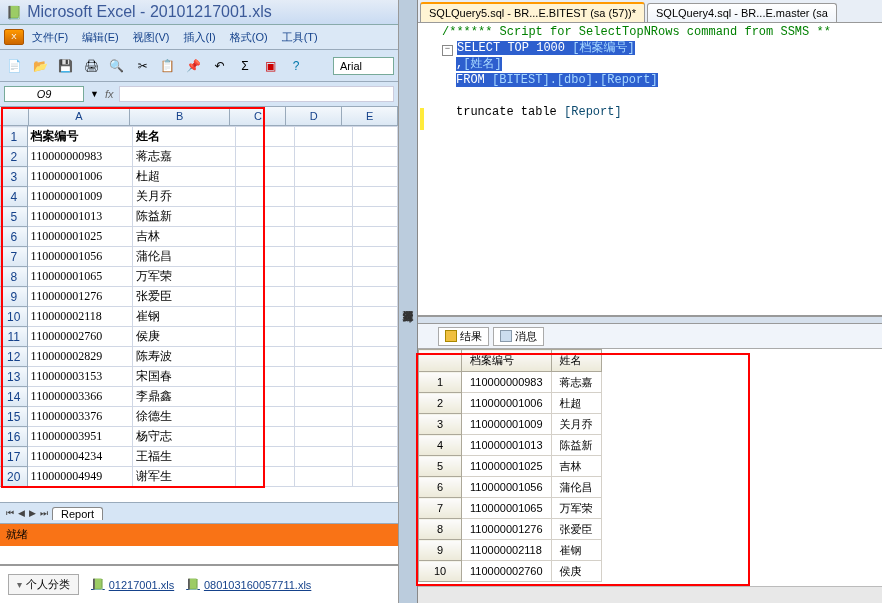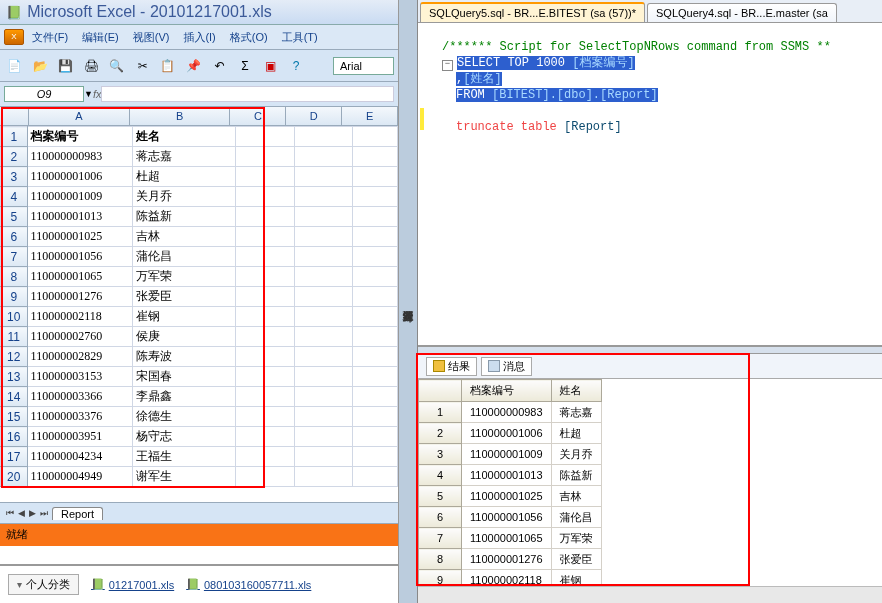--- a/index.html
+++ b/index.html
@@ -9,21 +9,21 @@
 .right{flex:1;display:flex;flex-direction:column;min-width:0;background:#fff}
 .titlebar{background:linear-gradient(#e4ecf7,#c9dbf2);border-bottom:1px solid #8aa;padding:3px 6px;display:flex;align-items:center;height:18px}
 .xls-icon{font-size:13px;margin-right:5px}
 .titletext{color:#3b5998;font-size:16px}
 .menubar{background:#dbe8f6;border-bottom:1px solid #9ab;padding:3px 4px;display:flex;gap:2px;height:18px;align-items:center}
 .sys{width:18px;height:14px;background:linear-gradient(#f90,#c60);border:1px solid #a50;border-radius:2px;font-size:8px;color:#fff;text-align:center;line-height:14px}
 .menuitm{padding:0 6px;color:#15428b}
 .toolbar{background:#d6e5f5;border-bottom:1px solid #9ab;padding:3px 4px;display:flex;gap:4px;align-items:center;height:25px}
 .tbtn{width:20px;height:20px;border:1px solid transparent;border-radius:2px;text-align:center;line-height:20px;font-size:12px}
 .fontbox{border:1px solid #7a9;background:#fff;padding:2px 6px;margin-left:22px;font-family:Arial;width:48px}
-.namebox-row{background:#d6e5f5;border-bottom:1px solid #9ab;padding:2px 4px;display:flex;align-items:center;height:20px}
+.namebox-row{background:#d6e5f5;border-bottom:1px solid #9ab;padding:2px 4px;display:flex;gap:6px;align-items:center;height:20px}
 .namebox{background:#fff;border:1px solid #7a9;padding:1px 4px;width:70px;text-align:center;font-style:italic}
 .fxlabel{font-style:italic;color:#666}
 .fxbar{background:#fff;border:1px solid #ccd;flex:1;height:14px}
 .colhead-row{display:flex;background:linear-gradient(#f4f8fc,#dce8f4);border-bottom:1px solid #9ab;height:18px}
 .corner{width:28px;border-right:1px solid #9ab}
 .colhead{width:100px;border-right:1px solid #9ab;text-align:center;line-height:18px;color:#15428b}
 .colhead.narrow{width:55px}
 .grid-area{flex:1;overflow:hidden;position:relative}
 .grid-table{border-collapse:collapse;width:100%}
 .grid-table td{border:1px solid #d0d7e5;padding:1px 3px;height:17px;font-size:12px;white-space:nowrap}
@@ -39,31 +39,31 @@
 .nav-btn{font-size:9px;color:#444}
 .tab{background:#fff;border:1px solid #888;border-bottom:none;padding:0 8px;border-radius:3px 3px 0 0;font-size:11px}
 .status{background:#f97316;padding:3px 6px;border-top:1px solid #9ab;height:16px}
 .bottom-files{border-top:2px solid #999;padding:8px;display:flex;gap:12px;align-items:center;background:#fff;margin-top:18px}
 .cat{border:1px solid #aaa;background:#f5f5f5;padding:2px 8px;display:flex;align-items:center;gap:4px}
 .chev{font-size:10px;color:#666}
 .flink{color:#15428b;text-decoration:underline;display:flex;align-items:center;gap:4px}
 .sql-tabs{display:flex;background:#e8eef6;border-bottom:1px solid #999;height:22px;align-items:end}
 .sql-tab{background:linear-gradient(#fff,#f0f4fa);border:1px solid #999;border-bottom:none;padding:3px 8px;margin-left:2px;border-radius:3px 3px 0 0;font-size:11px}
 .sql-tab.active{background:#fff4d4;border-top:2px solid #f90}
-.sql-editor{background:#fff;padding:16px 6px;font-family:'Courier New',monospace;font-size:12px;line-height:16px;height:290px;border-bottom:1px solid #999;position:relative}
+.sql-editor{background:#fff;padding:1px 6px;font-family:'Courier New',monospace;font-size:12px;line-height:16px;height:290px;border-bottom:1px solid #999;position:relative}
 .minus-box{display:inline-block;width:9px;height:9px;border:1px solid #888;text-align:center;line-height:7px;font-size:9px;color:#555;margin-right:4px;background:#fff}
 .cmt{color:#008000}
 .kw{color:#0000ff}
 .br{color:#008080}
 .hl{background:#2d5fce;color:#fff}
 .hl .kw{color:#fff}
 .hl .br{color:#a8d8ff}
 .ylbar{position:absolute;left:2px;top:85px;width:4px;height:22px;background:#ffeb3b}
 .splitter{height:6px;background:#d6e0ec;border-top:1px solid #999;border-bottom:1px solid #999}
-.res-tabs{display:flex;background:#f0f4fa;border-bottom:1px solid #aaa;padding:2px 8px;height:20px;align-items:center}
+.res-tabs{display:flex;background:#f0f4fa;border-bottom:1px solid #aaa;padding:2px 20px;height:20px;align-items:center}
 .res-tab{background:#fff;border:1px solid #aaa;padding:1px 6px;margin-right:4px;display:flex;align-items:center;gap:3px}
 .res-tab .ric{width:10px;height:10px}
 .res-grid{flex:1;overflow:hidden;background:#fff}
 .rtable{border-collapse:collapse}
 .rtable th{background:linear-gradient(#fcfcfc,#ece9d8);border:1px solid #aca899;padding:2px 8px;font-weight:normal;text-align:left;height:17px}
 .rtable td{border:1px solid #d4d0c8;padding:2px 8px;height:16px;background:#fff;white-space:nowrap}
 .rtable .rn{background:linear-gradient(#fcfcfc,#ece9d8);text-align:center;width:26px;border:1px solid #aca899}
 .scroll-h{height:16px;background:#e8e8e8;border-top:1px solid #bbb}
 </style>
 </head>
@@ -296,21 +296,21 @@
       <div class="sql-tab">SQLQuery4.sql - BR...E.master (sa</div>
     </div>
     <div class="sql-editor">
       <div class="ylbar"></div>
       <div style="padding-left:18px">
         <div><span class="cmt">/****** Script for SelectTopNRows command from SSMS  **</span></div>
         <div><span class="minus-box">−</span><span class="hl"><span class="kw">SELECT TOP 1000 </span><span class="br">[档案编号]</span></span></div>
         <div style="padding-left:14px"><span class="hl"><span>      ,</span><span class="br">[姓名]</span></span></div>
         <div style="padding-left:14px"><span class="hl"><span class="kw">  FROM </span><span class="br">[BITEST].[dbo].[Report]</span></span></div>
         <div>&nbsp;</div>
-        <div style="padding-left:14px"><span style="color:#ef4444">truncate table</span> <span style="color:#0c4a6e">[Report]</span></div>
+        <div style="padding-left:14px"><span style="color:#000000">truncate table</span> <span style="color:#0c4a6e">[Report]</span></div>
       </div>
     </div>
     <div class="splitter"></div>
     <div class="res-tabs">
       <span class="res-tab">
           <span class="ric" style="background:#f0c040;border:1px solid #a80"></span>
           <span>结果</span>
         </span>
       <span class="res-tab">
           <span class="ric" style="background:#cde;border:1px solid #89a"></span>

